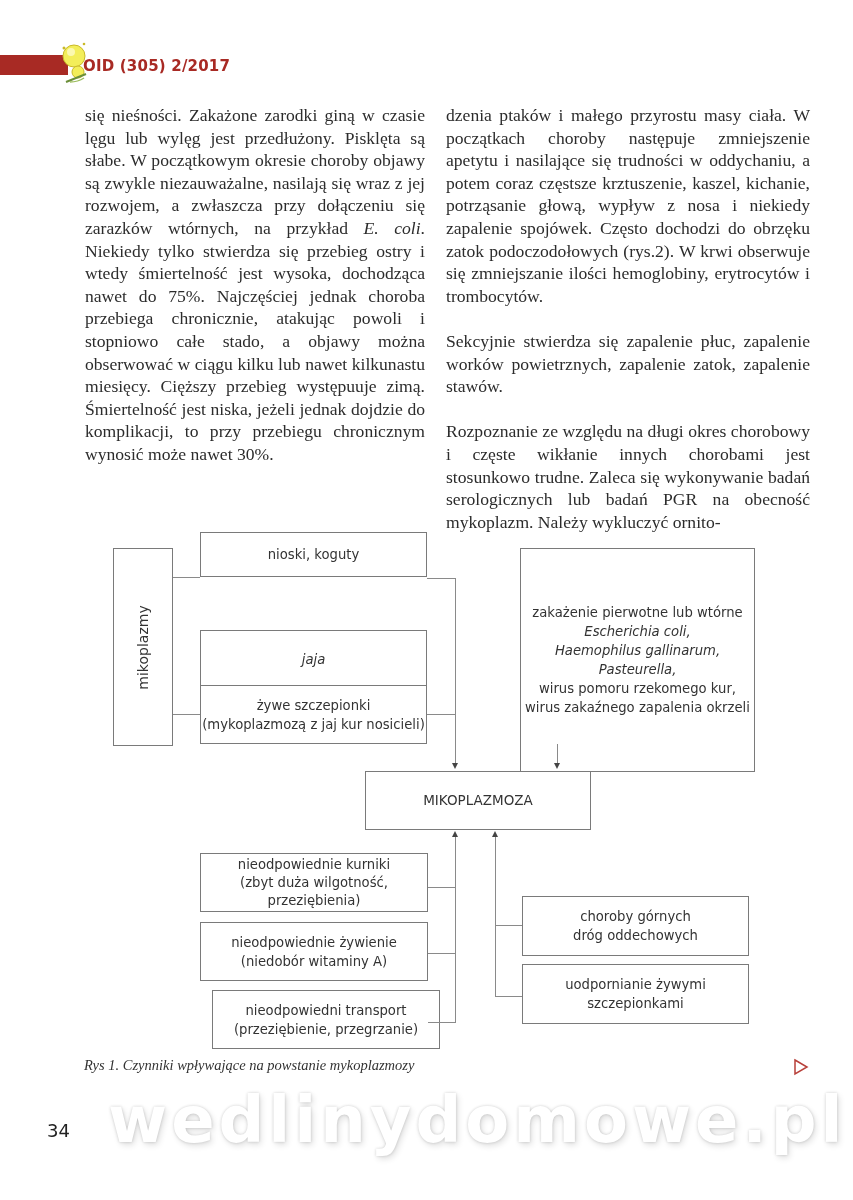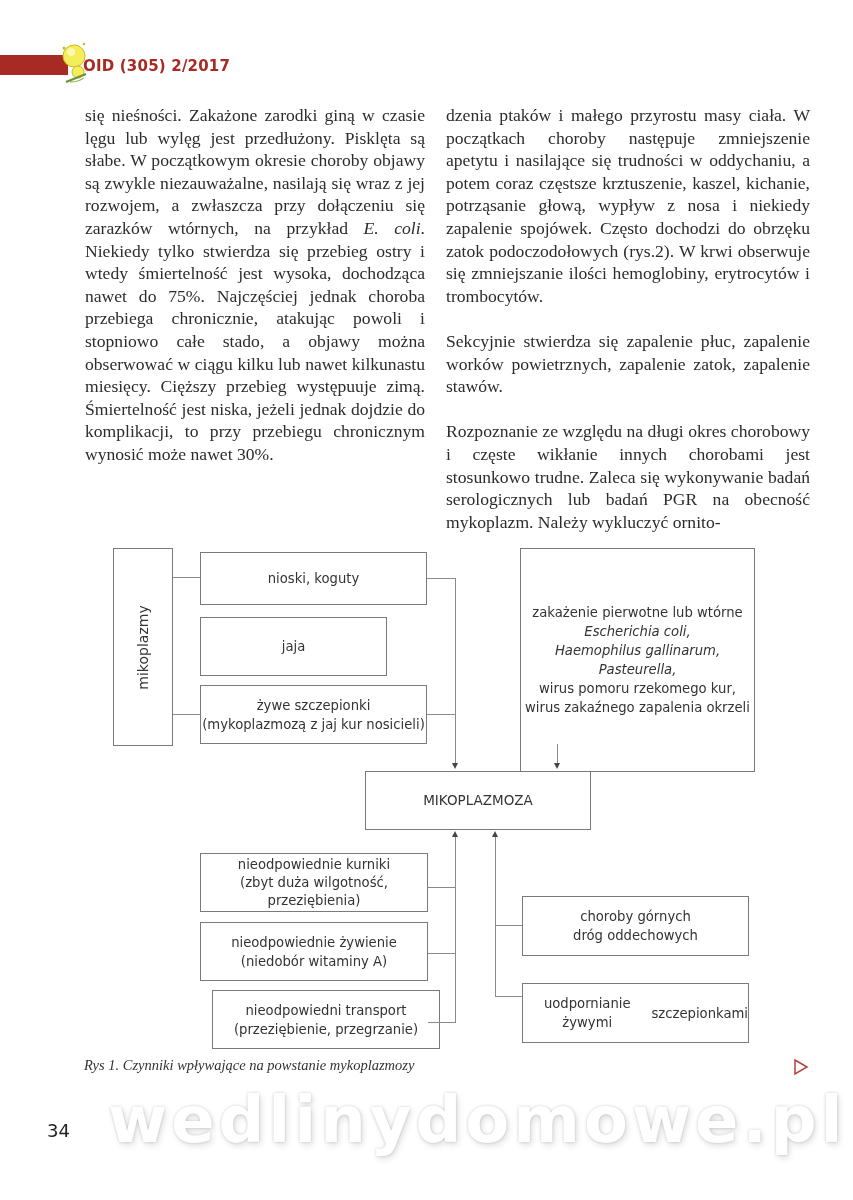--- a/index.html
+++ b/index.html
@@ -51,24 +51,24 @@
 
 <div>
 
   <div class="dbox" style="left:113px; top:548px; width:60px; height:198px;">
     <span class="vtext">mikoplazmy</span>
   </div>
 
   <div class="line" style="left:173px; top:577px; width:27px; height:1px;"></div>
   <div class="line" style="left:173px; top:714px; width:27px; height:1px;"></div>
 
-  <div class="dbox" style="left:200px; top:552px; width:227px; height:53px;">
+  <div class="dbox" style="left:200px; top:532px; width:227px; height:45px;">
     <span>nioski, koguty</span>
   </div>
-  <div class="dbox" style="left:200px; top:617px; width:187px; height:59px;">
+  <div class="dbox" style="left:200px; top:630px; width:227px; height:59px;font-style:italic;">
     <span>jaja</span>
   </div>
   <div class="dbox" style="left:200px; top:685px; width:227px; height:59px; flex-direction:column;">
     <span>żywe szczepionki</span>
     <span>(mykoplazmozą z jaj kur nosicieli)</span>
   </div>
 
   <div class="line" style="left:427px; top:578px; width:28px; height:1px;"></div>
   <div class="line" style="left:427px; top:714px; width:28px; height:1px;"></div>
   <div class="line" style="left:455px; top:578px; width:1px; height:186px;"></div>
@@ -105,21 +105,21 @@
   <div class="line" style="left:428px; top:887px; width:27px; height:1px;"></div>
   <div class="line" style="left:428px; top:953px; width:27px; height:1px;"></div>
   <div class="line" style="left:428px; top:1022px; width:27px; height:1px;"></div>
   <div class="line" style="left:455px; top:836px; width:1px; height:187px;"></div>
   <div class="arrow-up" style="left:452px; top:831px;"></div>
 
   <div class="dbox" style="left:522px; top:896px; width:227px; height:60px; flex-direction:column;">
     <span>choroby górnych</span>
     <span>dróg oddechowych</span>
   </div>
-  <div class="dbox" style="left:522px; top:964px; width:227px; height:60px; flex-direction:row;margin-top:19px;">
+  <div class="dbox" style="left:522px; top:964px; width:227px; height:60px; flex-direction:column;">
     <span>uodpornianie żywymi</span>
     <span>szczepionkami</span>
   </div>
   <div class="line" style="left:495px; top:925px; width:27px; height:1px;"></div>
   <div class="line" style="left:495px; top:996px; width:27px; height:1px;"></div>
   <div class="line" style="left:495px; top:836px; width:1px; height:161px;"></div>
   <div class="arrow-up" style="left:492px; top:831px;"></div>
 </div>
 
 <div class="caption">Rys 1. Czynniki wpływające na powstanie mykoplazmozy</div>

